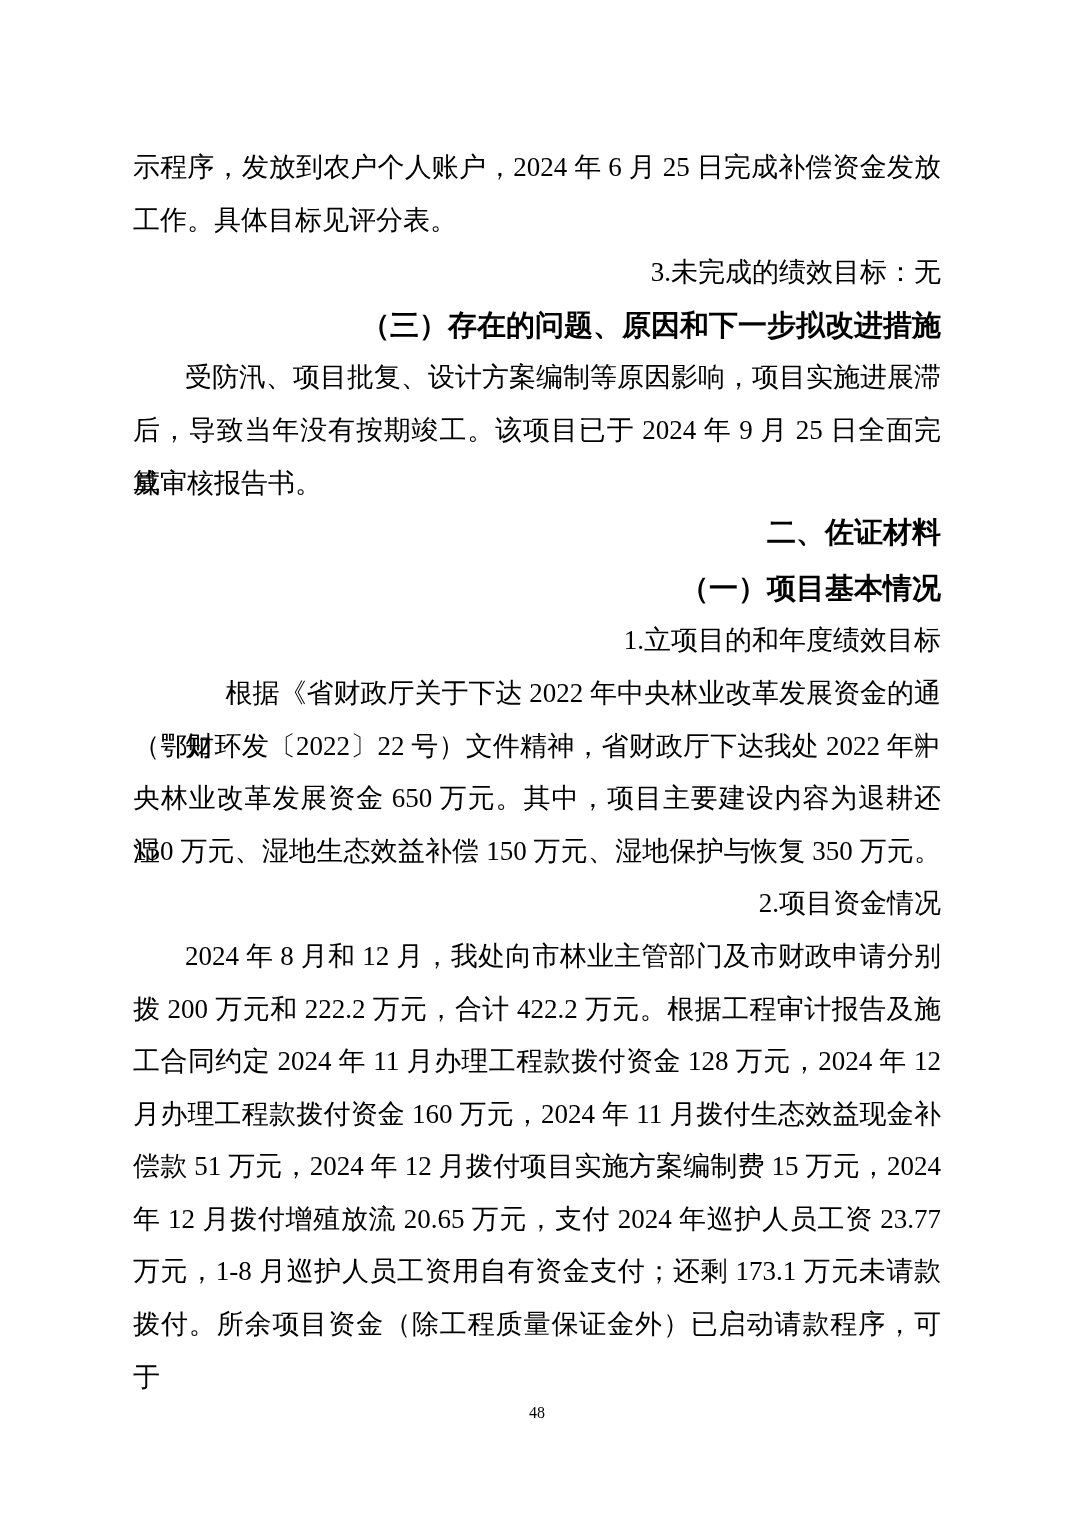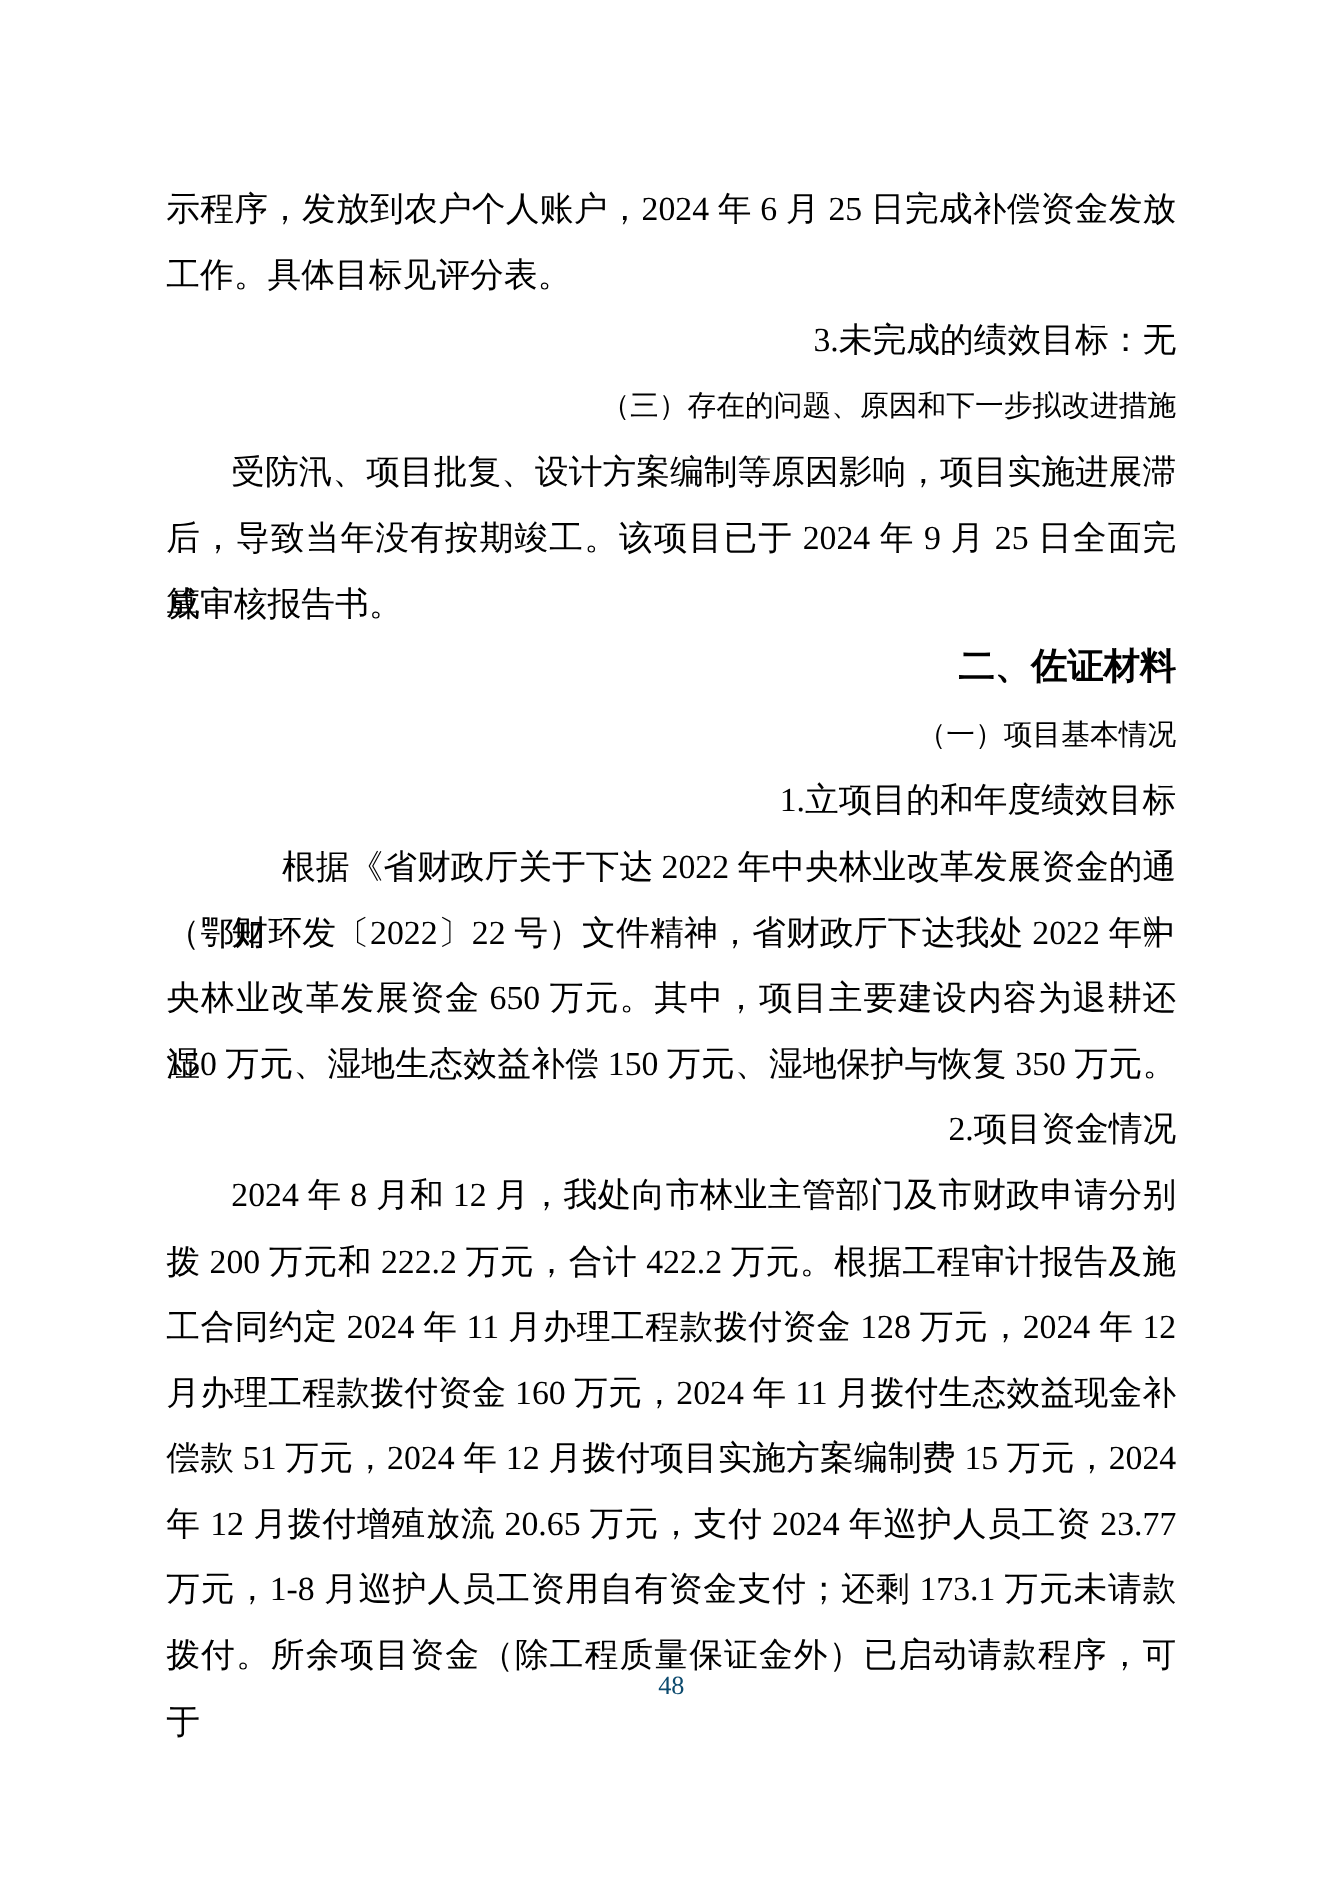--- a/index.html
+++ b/index.html
@@ -34,39 +34,39 @@
   .line.fill {
     text-align: justify;
     text-align-last: justify;
     text-justify: inter-character;
   }
   .line.indent {
     padding-left: 52px;
     text-align: right;
   }
   .line.kai {
-    font-weight: 400;
-    font-size: 23px;
+    font-weight: 700;
+    font-size: 29px;
     font-family: "Liberation Serif", "DejaVu Serif", serif;
   }
   .line.hei {
     font-weight: 700;
     font-size: 29px;
     font-family: Liberation Mono, monospace;
   }
   .page-number {
     position: absolute;
     left: 0;
-    top: 1331px;
+    top: 1396px;
     width: 100%;
     text-align: center;
-    font-size: 21px;
+    font-size: 16px;
     line-height: 34px;
     font-family: "Liberation Serif", "DejaVu Serif", serif;
-    color: #0c4a6e;
+    color: #000000;
   }
 </style>
 </head>
 <body>
 
 <div class="page">
   <div class="content">
     <div class="line fill">示程序，发放到农户个人账户，2024 年 6 月 25 日完成补偿资金发放</div>
     <div class="line">工作。具体目标见评分表。</div>
     <div class="line indent">3.未完成的绩效目标：无</div>

